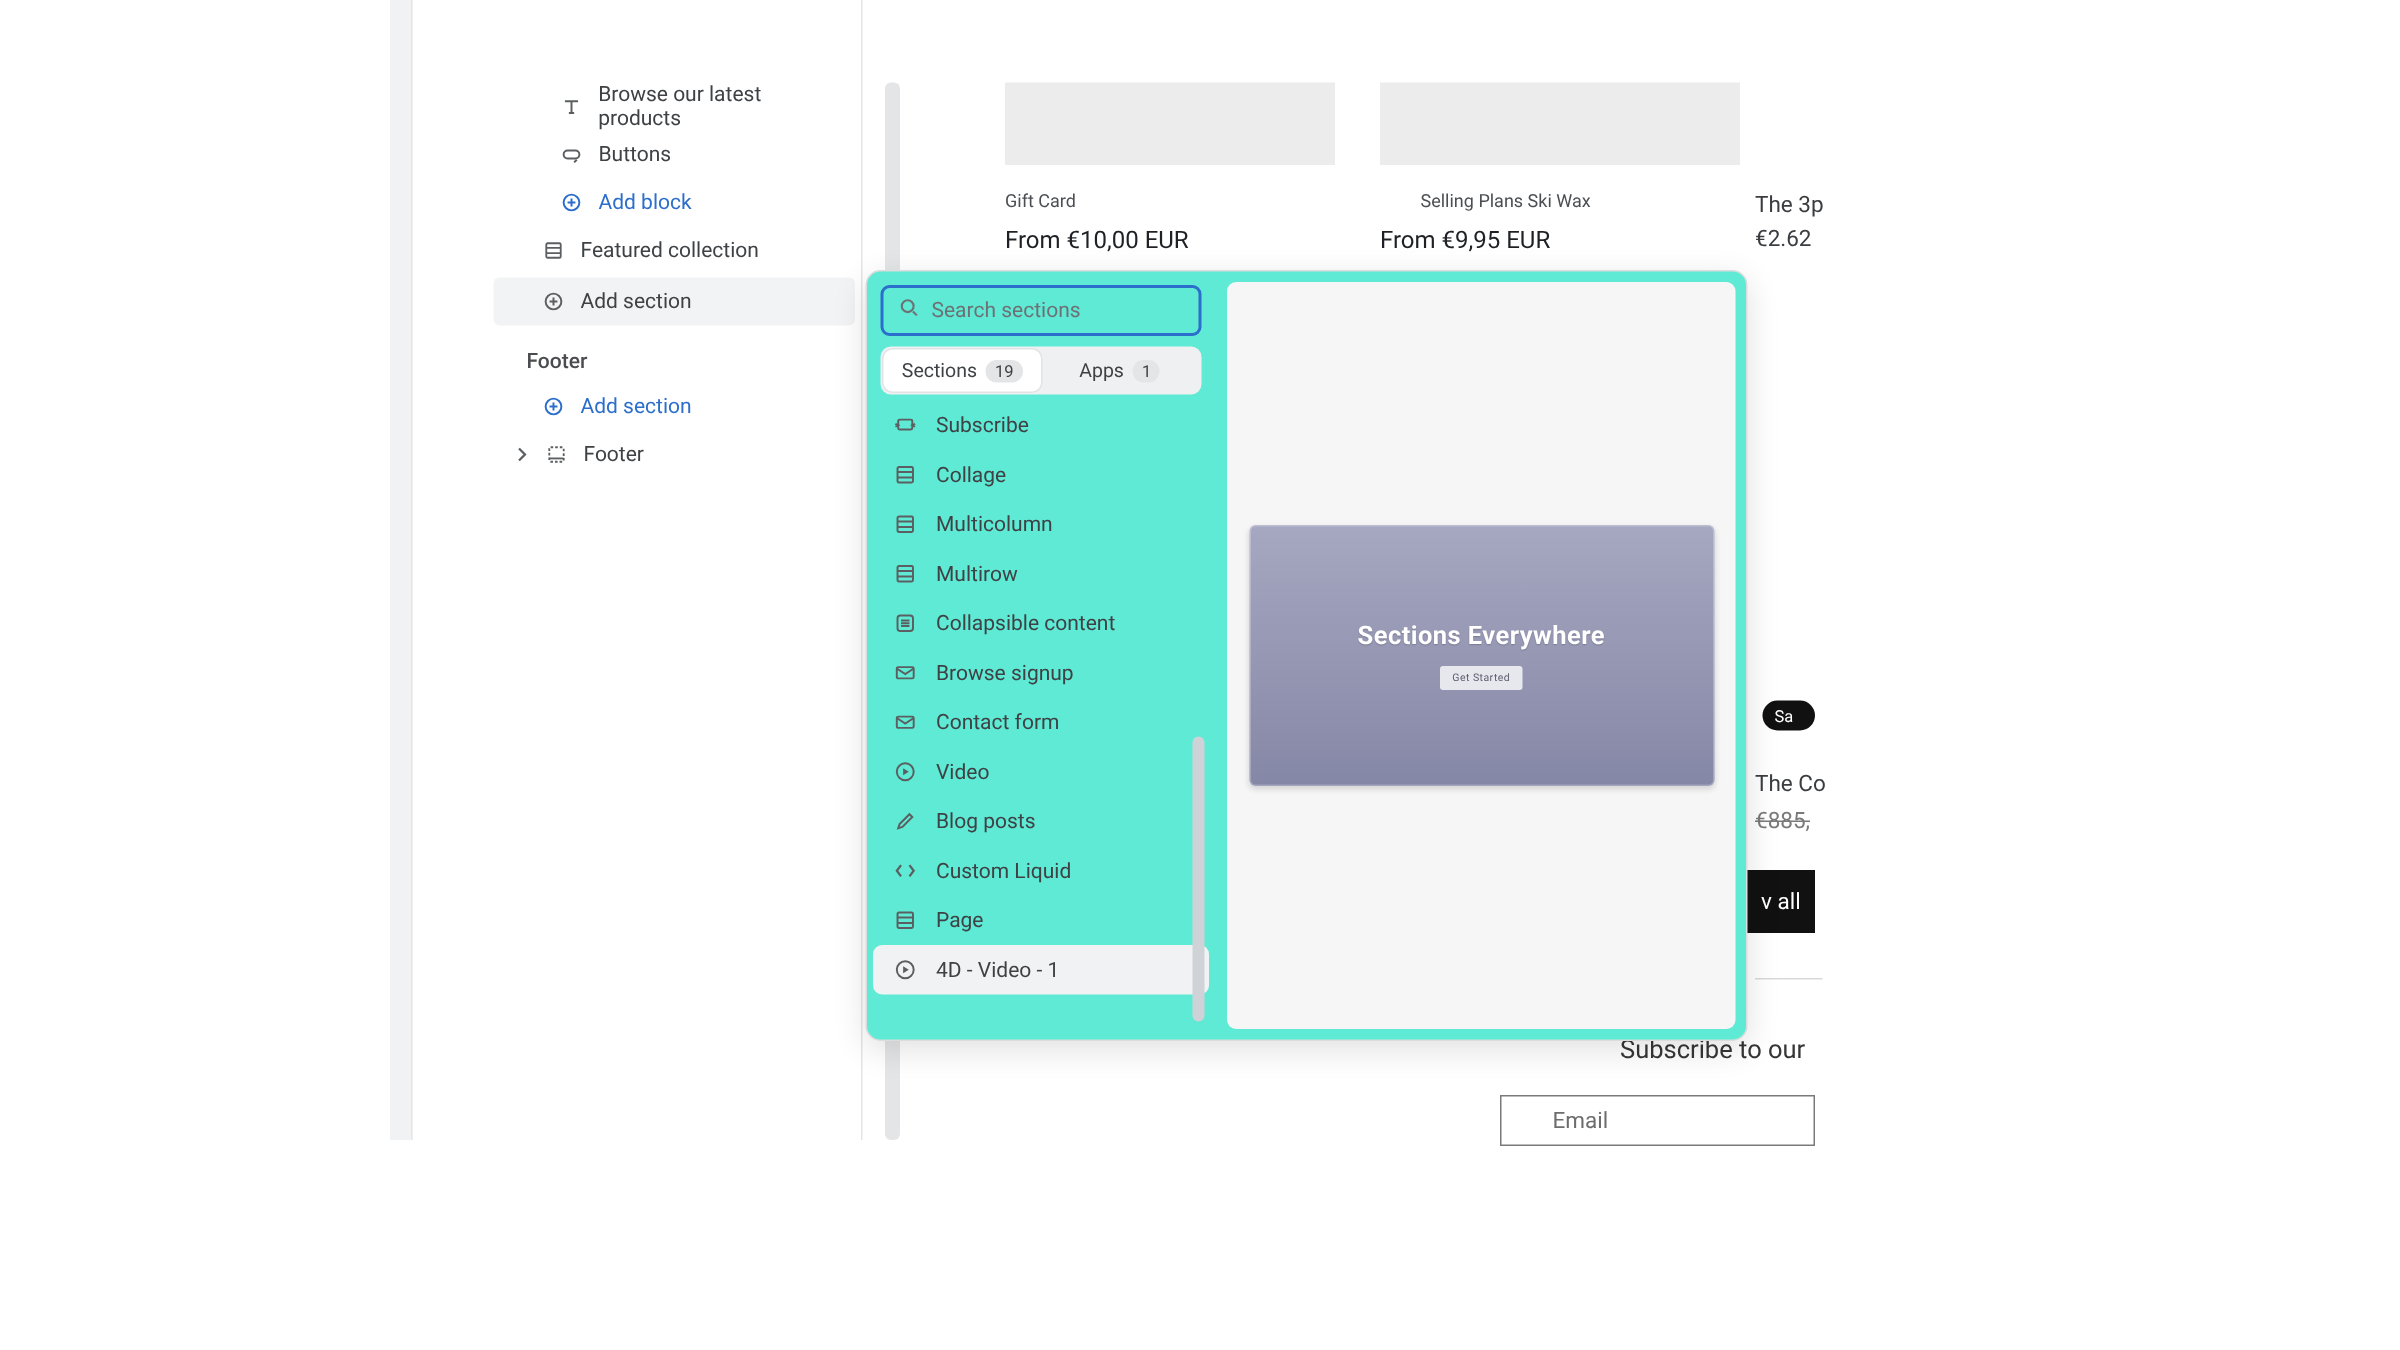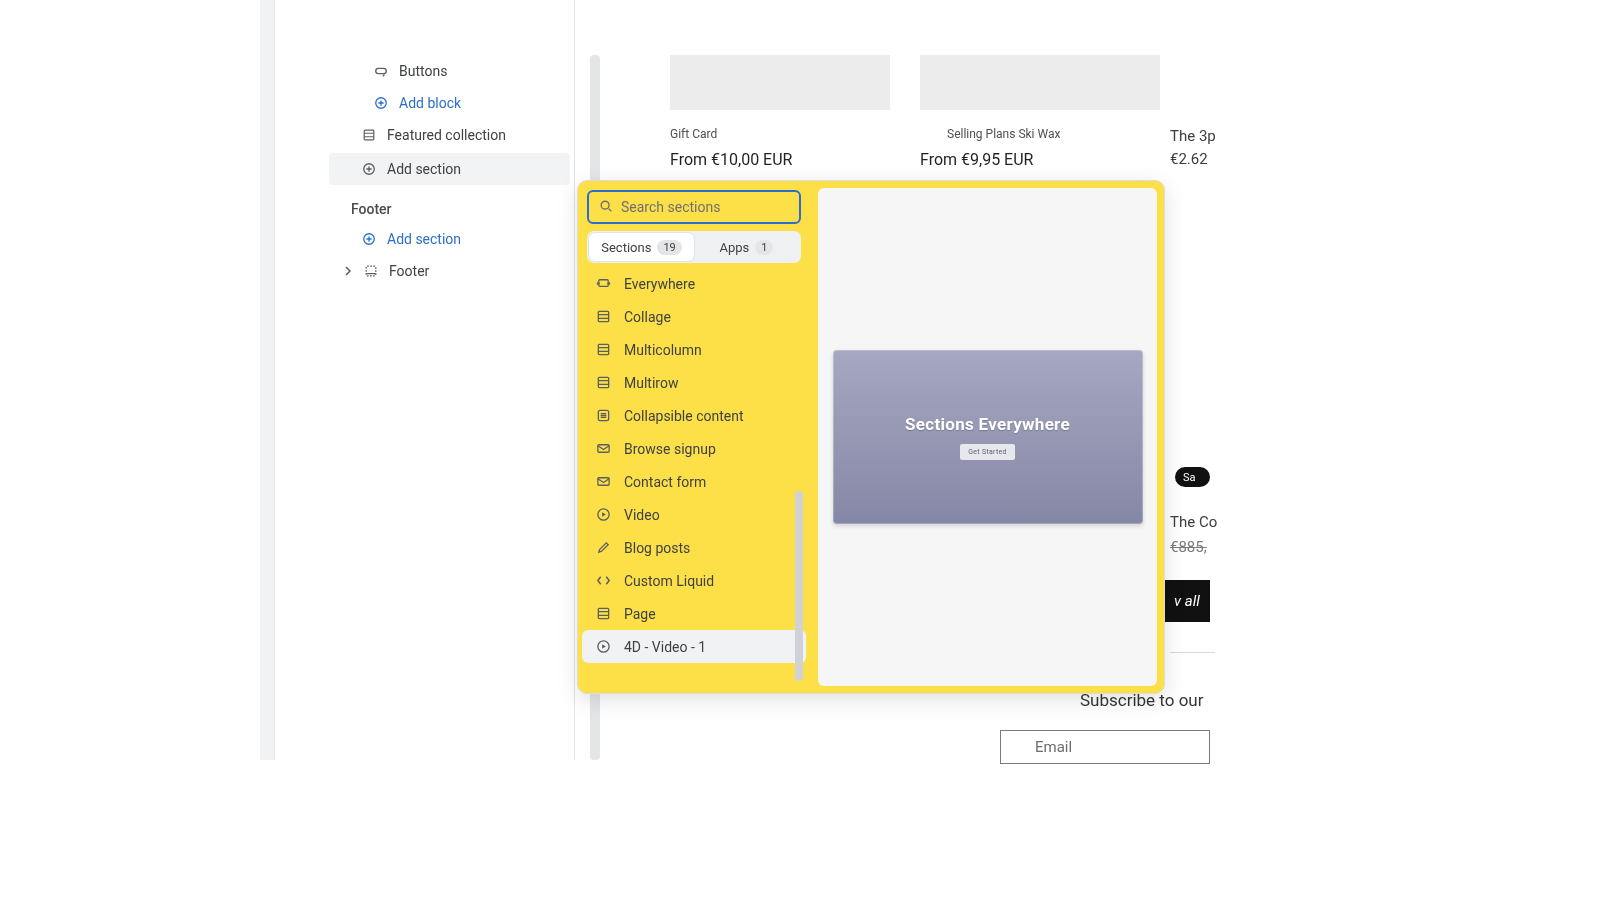--- a/index.html
+++ b/index.html
@@ -29,30 +29,30 @@
   .ph2 { left: 920px; top: 55px; width: 240px; height: 55px; }
 
   .prod-label { position: absolute; color: #4b4f53; font-size: 12px; }
   .prod-price { position: absolute; color: #1f2124; font-size: 16px; }
 
   
   .rcol { position: absolute; left: 1170px; width: 60px; color: #3b3d40; font-size: 15px; overflow: hidden; white-space: nowrap; }
 
   .sale-pill { position: absolute; left: 1175px; top: 467px; height: 20px; padding: 0 8px; border-radius: 12px; background: #111; color: #fff; font-size: 11px; display: flex; align-items: center; overflow: hidden; width: 35px; }
 
-  .viewall { position: absolute; left: 1160px; top: 580px; height: 42px; padding: 0 14px; background: #111; color: #fff; display: flex; align-items: center; font-size: 15px; overflow: hidden; width: 50px; white-space: nowrap; font-style: italic; }
+  .viewall { position: absolute; left: 1160px; top: 580px; height: 42px; padding: 0 14px; background: #111; color: #fff; display: flex; align-items: center; font-size: 15px; overflow: hidden; width: 50px; white-space: nowrap; }
 
   .thin-rule { position: absolute; left: 1170px; top: 652px; width: 45px; height: 1px; background: #d9d9d9; }
 
   .subscribe { position: absolute; left: 1080px; top: 690px; color: #363636; font-size: 17px; }
 
   .email-box { position: absolute; left: 1000px; top: 730px; width: 210px; height: 34px; border: 1px solid #7a7a7a; display: flex; align-items: center; padding-left: 34px; color: #6d6d6d; font-size: 15px; background: #fff; }
 
   
-  .popover { position: absolute; left: 577px; top: 180px; width: 588px; height: 514px; background: #fde047; border: 1px solid #dcdcdc; border-radius: 10px; box-shadow: 0 6px 22px rgba(0,0,0,0.12); overflow: hidden; }
+  .popover { position: absolute; left: 577px; top: 180px; width: 588px; height: 514px; background: #5eead4; border: 1px solid #dcdcdc; border-radius: 10px; box-shadow: 0 6px 22px rgba(0,0,0,0.12); overflow: hidden; }
 
   .search-wrap { padding: 9px 9px 7px 9px; }
   .search-input { width: 214px; height: 34px; border: 2px solid #2c6ecb; border-radius: 6px; display: flex; align-items: center; gap: 8px; padding: 0 10px; color: #6d7175; }
   .search-input svg { flex-shrink: 0; }
 
   .tabs { margin: 0 9px 6px 9px; width: 214px; height: 32px; background: #eef0f2; border-radius: 7px; display: flex; padding: 2px; font-size: 13px; color: #3f4245; }
   .tab { flex: 1; display: flex; align-items: center; justify-content: center; gap: 6px; border-radius: 6px; cursor: pointer; }
   .tab.sel { background: #fff; box-shadow: 0 0 0 1px rgba(0,0,0,0.05); align-items: center; }
   .badge { background: #e4e5e7; color: #3f4245; font-size: 11px; padding: 1px 6px; border-radius: 8px; }
 
@@ -75,20 +75,28 @@
 </head>
 <body>
 
 <div class="stage">
 
   <div class="gutter"></div>
 
   <div class="sidebar">
     <div style="height:55px"></div>
 
+    <div class="tree-item indent2">
+      <span class="ico">
+        <svg width="14" height="14" viewBox="0 0 16 16" fill="none" stroke="currentColor" stroke-width="1.5">
+            <path d="M3 4h10M8 4v9M6 13h4"></path>
+          </svg>
+      </span>
+      <span>Browse our latest products</span>
+    </div>
 
     <div class="tree-item indent2">
       <span class="ico">
         <svg width="14" height="14" viewBox="0 0 16 16" fill="none" stroke="currentColor" stroke-width="1.5">
             <rect x="2" y="5" width="12" height="6" rx="3"></rect>
             <path d="M10 14l2-2"></path>
           </svg>
       </span>
       <span>Buttons</span>
     </div>
@@ -207,21 +215,21 @@
 
     <div class="options">
 
       <div class="option">
         <span class="oico">
             <svg width="15" height="15" viewBox="0 0 16 16" fill="none" stroke="currentColor" stroke-width="1.4">
               <rect x="3" y="4" width="10" height="7" rx="1"></rect>
               <path d="M1 7l2 1-2 1M15 7l-2 1 2 1"></path>
             </svg>
           </span>
-        <span>Everywhere</span>
+        <span>Subscribe</span>
       </div>
       <div class="option">
         <span class="oico">
             <svg width="15" height="15" viewBox="0 0 16 16" fill="none" stroke="currentColor" stroke-width="1.4">
               <rect x="2.5" y="2.5" width="11" height="11" rx="1"></rect>
               <path d="M2.5 6h11M2.5 10h11"></path>
             </svg>
           </span>
         <span>Collage</span>
       </div>

